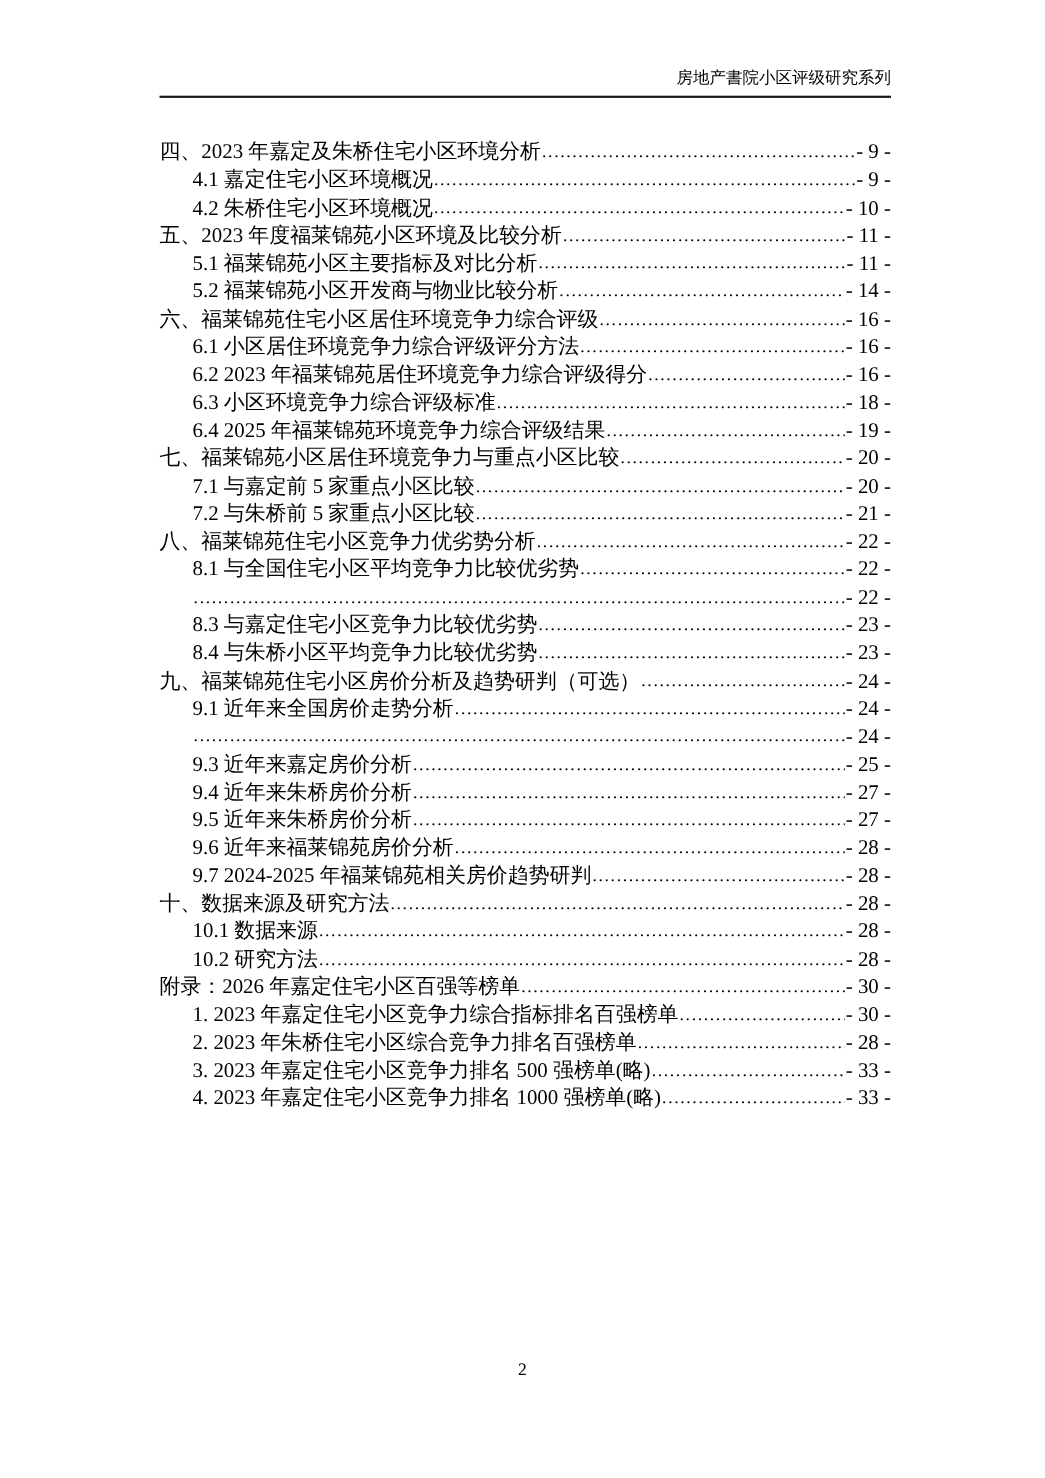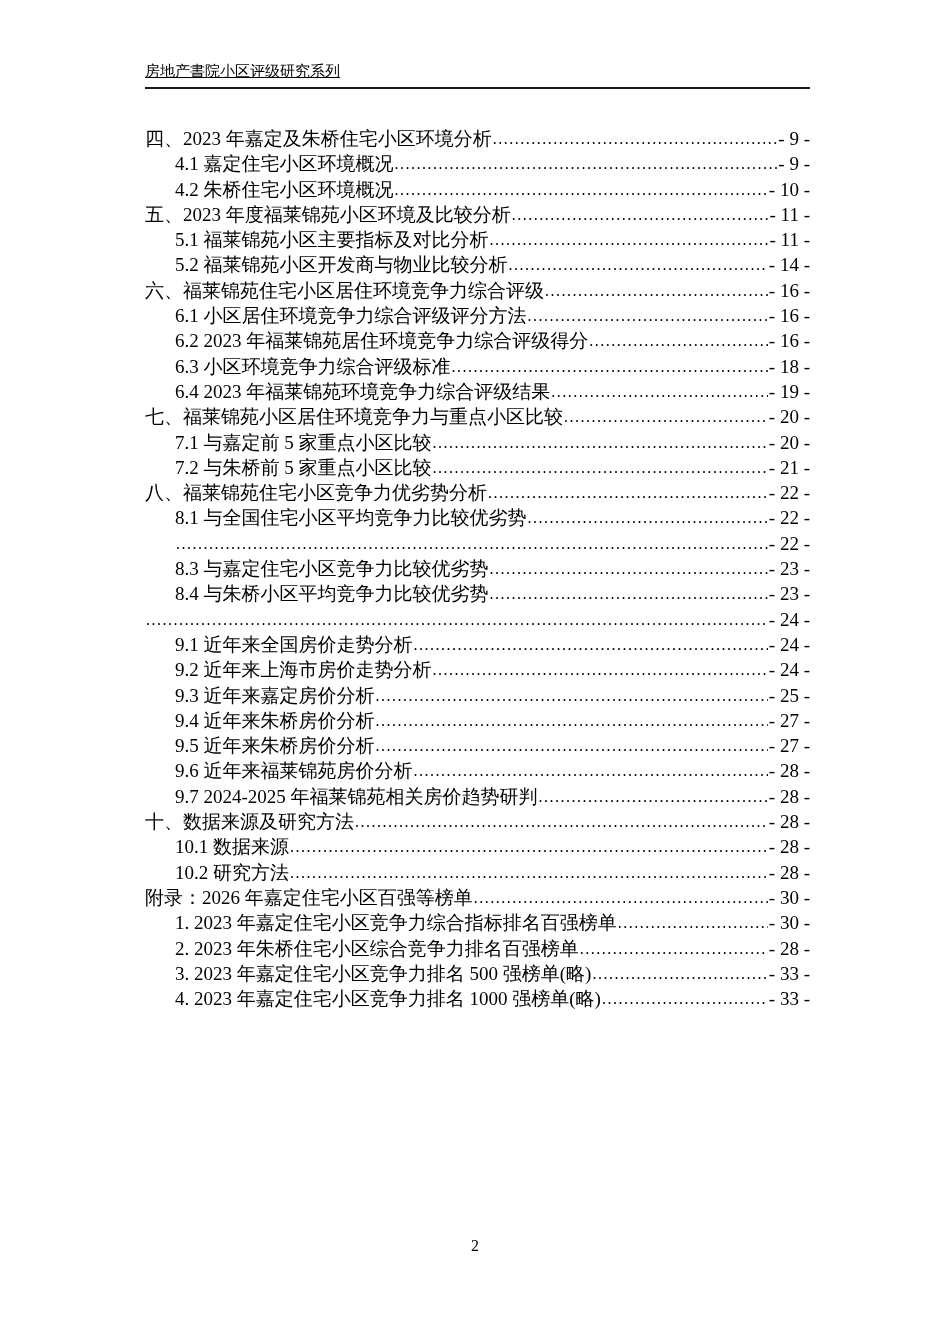--- a/index.html
+++ b/index.html
@@ -12,27 +12,26 @@
     color: #000000;
     font-family: "Liberation Serif", "DejaVu Serif", serif;
     overflow: hidden;
   }
   .header {
     position: absolute;
     top: 62px;
     left: 145px;
     width: 665px;
     display: flex;
-    justify-content: flex-start;
+    justify-content: flex-end;
     align-items: flex-end;
     font-size: 15px;
     line-height: 19px;
     padding-bottom: 6px;
     border-bottom: 2.5px solid #1a1a1a;
-    text-decoration: underline;
   }
   .header span { white-space: pre; }
   .toc {
     position: absolute;
     top: 126px;
     left: 145px;
     width: 665px;
   }
   .toc-row {
     display: flex;
@@ -116,21 +115,21 @@
         <span class="toc-label">6.2 2023 年福莱锦苑居住环境竞争力综合评级得分</span>
         <span class="toc-dots">....................................................................................................................................................................................................................................................................</span>
         <span class="toc-page">- 16 -</span>
       </div>
       <div class="toc-row level-2">
         <span class="toc-label">6.3 小区环境竞争力综合评级标准</span>
         <span class="toc-dots">....................................................................................................................................................................................................................................................................</span>
         <span class="toc-page">- 18 -</span>
       </div>
       <div class="toc-row level-2">
-        <span class="toc-label">6.4 2023 年福莱锦苑环境竞争力综合评级结果</span>
+        <span class="toc-label">6.4 2025 年福莱锦苑环境竞争力综合评级结果</span>
         <span class="toc-dots">....................................................................................................................................................................................................................................................................</span>
         <span class="toc-page">- 19 -</span>
       </div>
       <div class="toc-row level-1">
         <span class="toc-label">七、福莱锦苑小区居住环境竞争力与重点小区比较</span>
         <span class="toc-dots">....................................................................................................................................................................................................................................................................</span>
         <span class="toc-page">- 20 -</span>
       </div>
       <div class="toc-row level-2">
         <span class="toc-label">7.1 与嘉定前 5 家重点小区比较</span>
@@ -160,30 +159,30 @@
         <span class="toc-label">8.3 与嘉定住宅小区竞争力比较优劣势</span>
         <span class="toc-dots">....................................................................................................................................................................................................................................................................</span>
         <span class="toc-page">- 23 -</span>
       </div>
       <div class="toc-row level-2">
         <span class="toc-label">8.4 与朱桥小区平均竞争力比较优劣势</span>
         <span class="toc-dots">....................................................................................................................................................................................................................................................................</span>
         <span class="toc-page">- 23 -</span>
       </div>
       <div class="toc-row level-1">
+        <span class="toc-label">九、福莱锦苑住宅小区房价分析及趋势研判（可选）</span>
         <span class="toc-dots">....................................................................................................................................................................................................................................................................</span>
         <span class="toc-page">- 24 -</span>
       </div>
       <div class="toc-row level-2">
         <span class="toc-label">9.1 近年来全国房价走势分析</span>
         <span class="toc-dots">....................................................................................................................................................................................................................................................................</span>
         <span class="toc-page">- 24 -</span>
       </div>
       <div class="toc-row level-2">
-        <span class="toc-label">9.2 近年来上海市房价走势分析</span>
         <span class="toc-dots">....................................................................................................................................................................................................................................................................</span>
         <span class="toc-page">- 24 -</span>
       </div>
       <div class="toc-row level-2">
         <span class="toc-label">9.3 近年来嘉定房价分析</span>
         <span class="toc-dots">....................................................................................................................................................................................................................................................................</span>
         <span class="toc-page">- 25 -</span>
       </div>
       <div class="toc-row level-2">
         <span class="toc-label">9.4 近年来朱桥房价分析</span>

